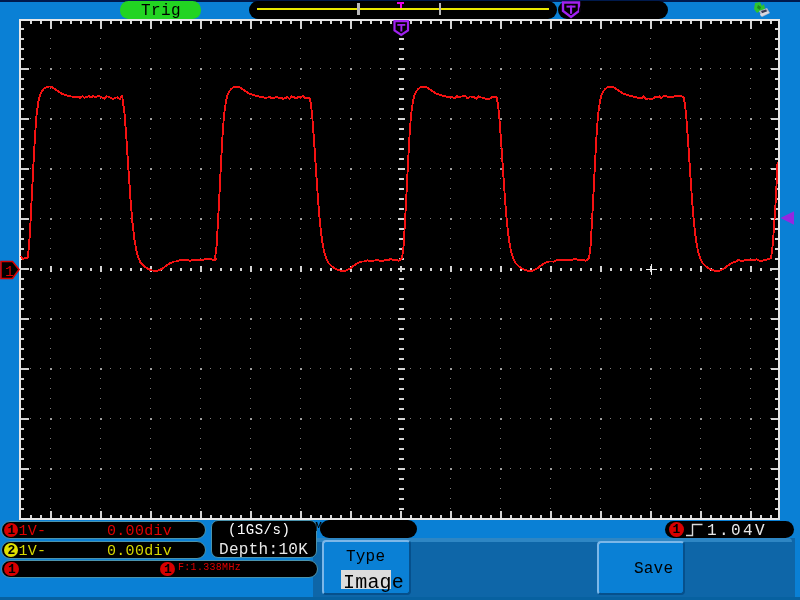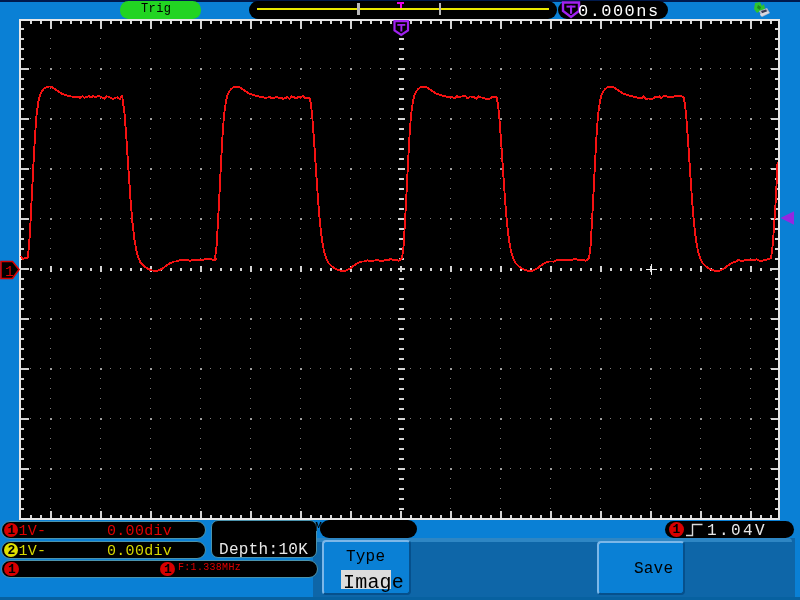--- a/index.html
+++ b/index.html
@@ -3,36 +3,36 @@
 *{margin:0;padding:0;box-sizing:border-box}
 html,body{width:800px;height:600px;overflow:hidden}
 body{background:#0a80d5;position:relative;font-family:"Liberation Mono",monospace;-webkit-font-smoothing:antialiased}
 .t{transform:translateZ(0)}
 .pill{position:absolute;background:#000;border-radius:9px}
 .t{position:absolute;white-space:pre}
 </style></head><body>
 <div style="position:absolute;left:0;top:0;width:800px;height:2px;background:#001a4d"></div>
 
 <div class="pill" style="left:120px;top:1px;width:81px;height:17.5px;background:#22d422;border-radius:8.5px"></div>
-<div class="t" style="left:141px;top:2px;font-size:12px;letter-spacing:0.4px;color:#000">Trig</div>
+<div class="t" style="left:141px;top:2px;font-size:16px;letter-spacing:0.4px;color:#000">Trig</div>
 
 <div class="pill" style="left:249px;top:1px;width:308px;height:17.5px"></div>
 <div style="position:absolute;left:257px;top:8px;width:292px;height:1.5px;background:#e8e800"></div>
 <div style="position:absolute;left:357px;top:3px;width:2.5px;height:12px;background:#b8b8b8"></div>
 <div style="position:absolute;left:438.5px;top:3px;width:2.5px;height:12px;background:#b8b8b8"></div>
 <div style="position:absolute;left:397px;top:2px;width:7px;height:1.8px;background:#e800e8"></div>
 <div style="position:absolute;left:399.8px;top:2px;width:1.8px;height:6px;background:#e800e8"></div>
 
 <div class="pill" style="left:558px;top:1px;width:110px;height:17.5px"></div>
 <svg width="22" height="18" style="position:absolute;left:561px;top:1px">
 <path d="M2,1.5 H18 V10 L10,16 L2,10 Z" fill="#000" stroke="#a021f0" stroke-width="2.4"></path>
 <rect x="5.5" y="4.6" width="9" height="2" fill="#a021f0"></rect>
     <rect x="9" y="4.6" width="2.1" height="8.2" fill="#a021f0"></rect>
 </svg>
-<div class="t" style="left:578px;top:1.5px;font-size:17px;letter-spacing:1.45px;color:#ffffff">0.000ns</div>
+<div class="t" style="left:578px;top:1.5px;font-size:17px;letter-spacing:1.45px;color:#000000">0.000ns</div>
 
 <svg width="20" height="20" style="position:absolute;left:752px;top:1px">
 <polygon points="3,2 8,1 10,5 12,3 13,8 8,10 5,12 2,8" fill="#2ec42e"></polygon>
 <polygon points="6,4 9,6 8,9 5,7" fill="#1e8c1e"></polygon>
 <polygon points="7,10 15,7 18,12 10,16" fill="#b8b8c8"></polygon>
 <polygon points="9,10 14,8.5 15.5,11 10.5,12.8" fill="#3a3a52"></polygon>
 <polygon points="8,13 16,10 17,12 9,15.5" fill="#d8d8e0"></polygon>
 </svg>
 
 <div style="position:absolute;left:19px;top:19px;width:761px;height:501px;background:#000"></div>
@@ -1607,21 +1607,21 @@
 <div class="t" style="left:18.5px;top:543px;font-size:15px;letter-spacing:0.3px;color:#d8d800">1V-</div>
 <div class="t" style="left:107px;top:543px;font-size:15px;letter-spacing:0.3px;color:#d8d800">0.00div</div>
 
 <div style="position:absolute;left:4px;top:561.5px;width:14.5px;height:14.5px;border-radius:50%;background:#d80000"></div>
 <div class="t" style="left:8px;top:562px;font-size:13px;font-weight:bold;color:#000">1</div>
 <div class="t" style="left:22px;top:562px;font-size:15px;letter-spacing:0.3px;color:#000000">T:747.2ns</div>
 <div style="position:absolute;left:160px;top:561.5px;width:14.5px;height:14.5px;border-radius:50%;background:#d80000"></div>
 <div class="t" style="left:164px;top:562px;font-size:13px;font-weight:bold;color:#000">1</div>
 <div class="t" style="left:178px;top:562px;font-size:10px;letter-spacing:0.3px;color:#e00000">F:1.338MHz</div>
 
-<div class="t" style="left:228px;top:521.5px;font-size:20px;letter-spacing:0.5px;color:#000000">(1GS/s)</div>
+<div class="t" style="left:228px;top:521.5px;font-size:14px;letter-spacing:0.5px;color:#ffffff">(1GS/s)</div>
 <div class="t" style="left:219px;top:540.5px;font-size:16px;letter-spacing:0.3px;color:#e8e8e8">Depth:10K</div>
 
 <div class="t" style="left:315px;top:520.5px;font-size:12px;letter-spacing:1.1px;color:#000000">M:200ns</div>
 
 <div style="position:absolute;left:668.5px;top:521.5px;width:15px;height:15px;border-radius:50%;background:#d80000"></div>
 <div class="t" style="left:672.5px;top:522px;font-size:13px;font-weight:bold;color:#000">1</div>
 <svg width="22" height="16" style="position:absolute;left:685px;top:522px">
 <path d="M1,13.5 H7.5 V2.5 H17.5" fill="none" stroke="#d8d8d8" stroke-width="1.4"></path>
 </svg>
 <div class="t" style="left:707px;top:521.5px;font-size:16px;letter-spacing:2.4px;color:#e8e8e8">1.04V</div>

